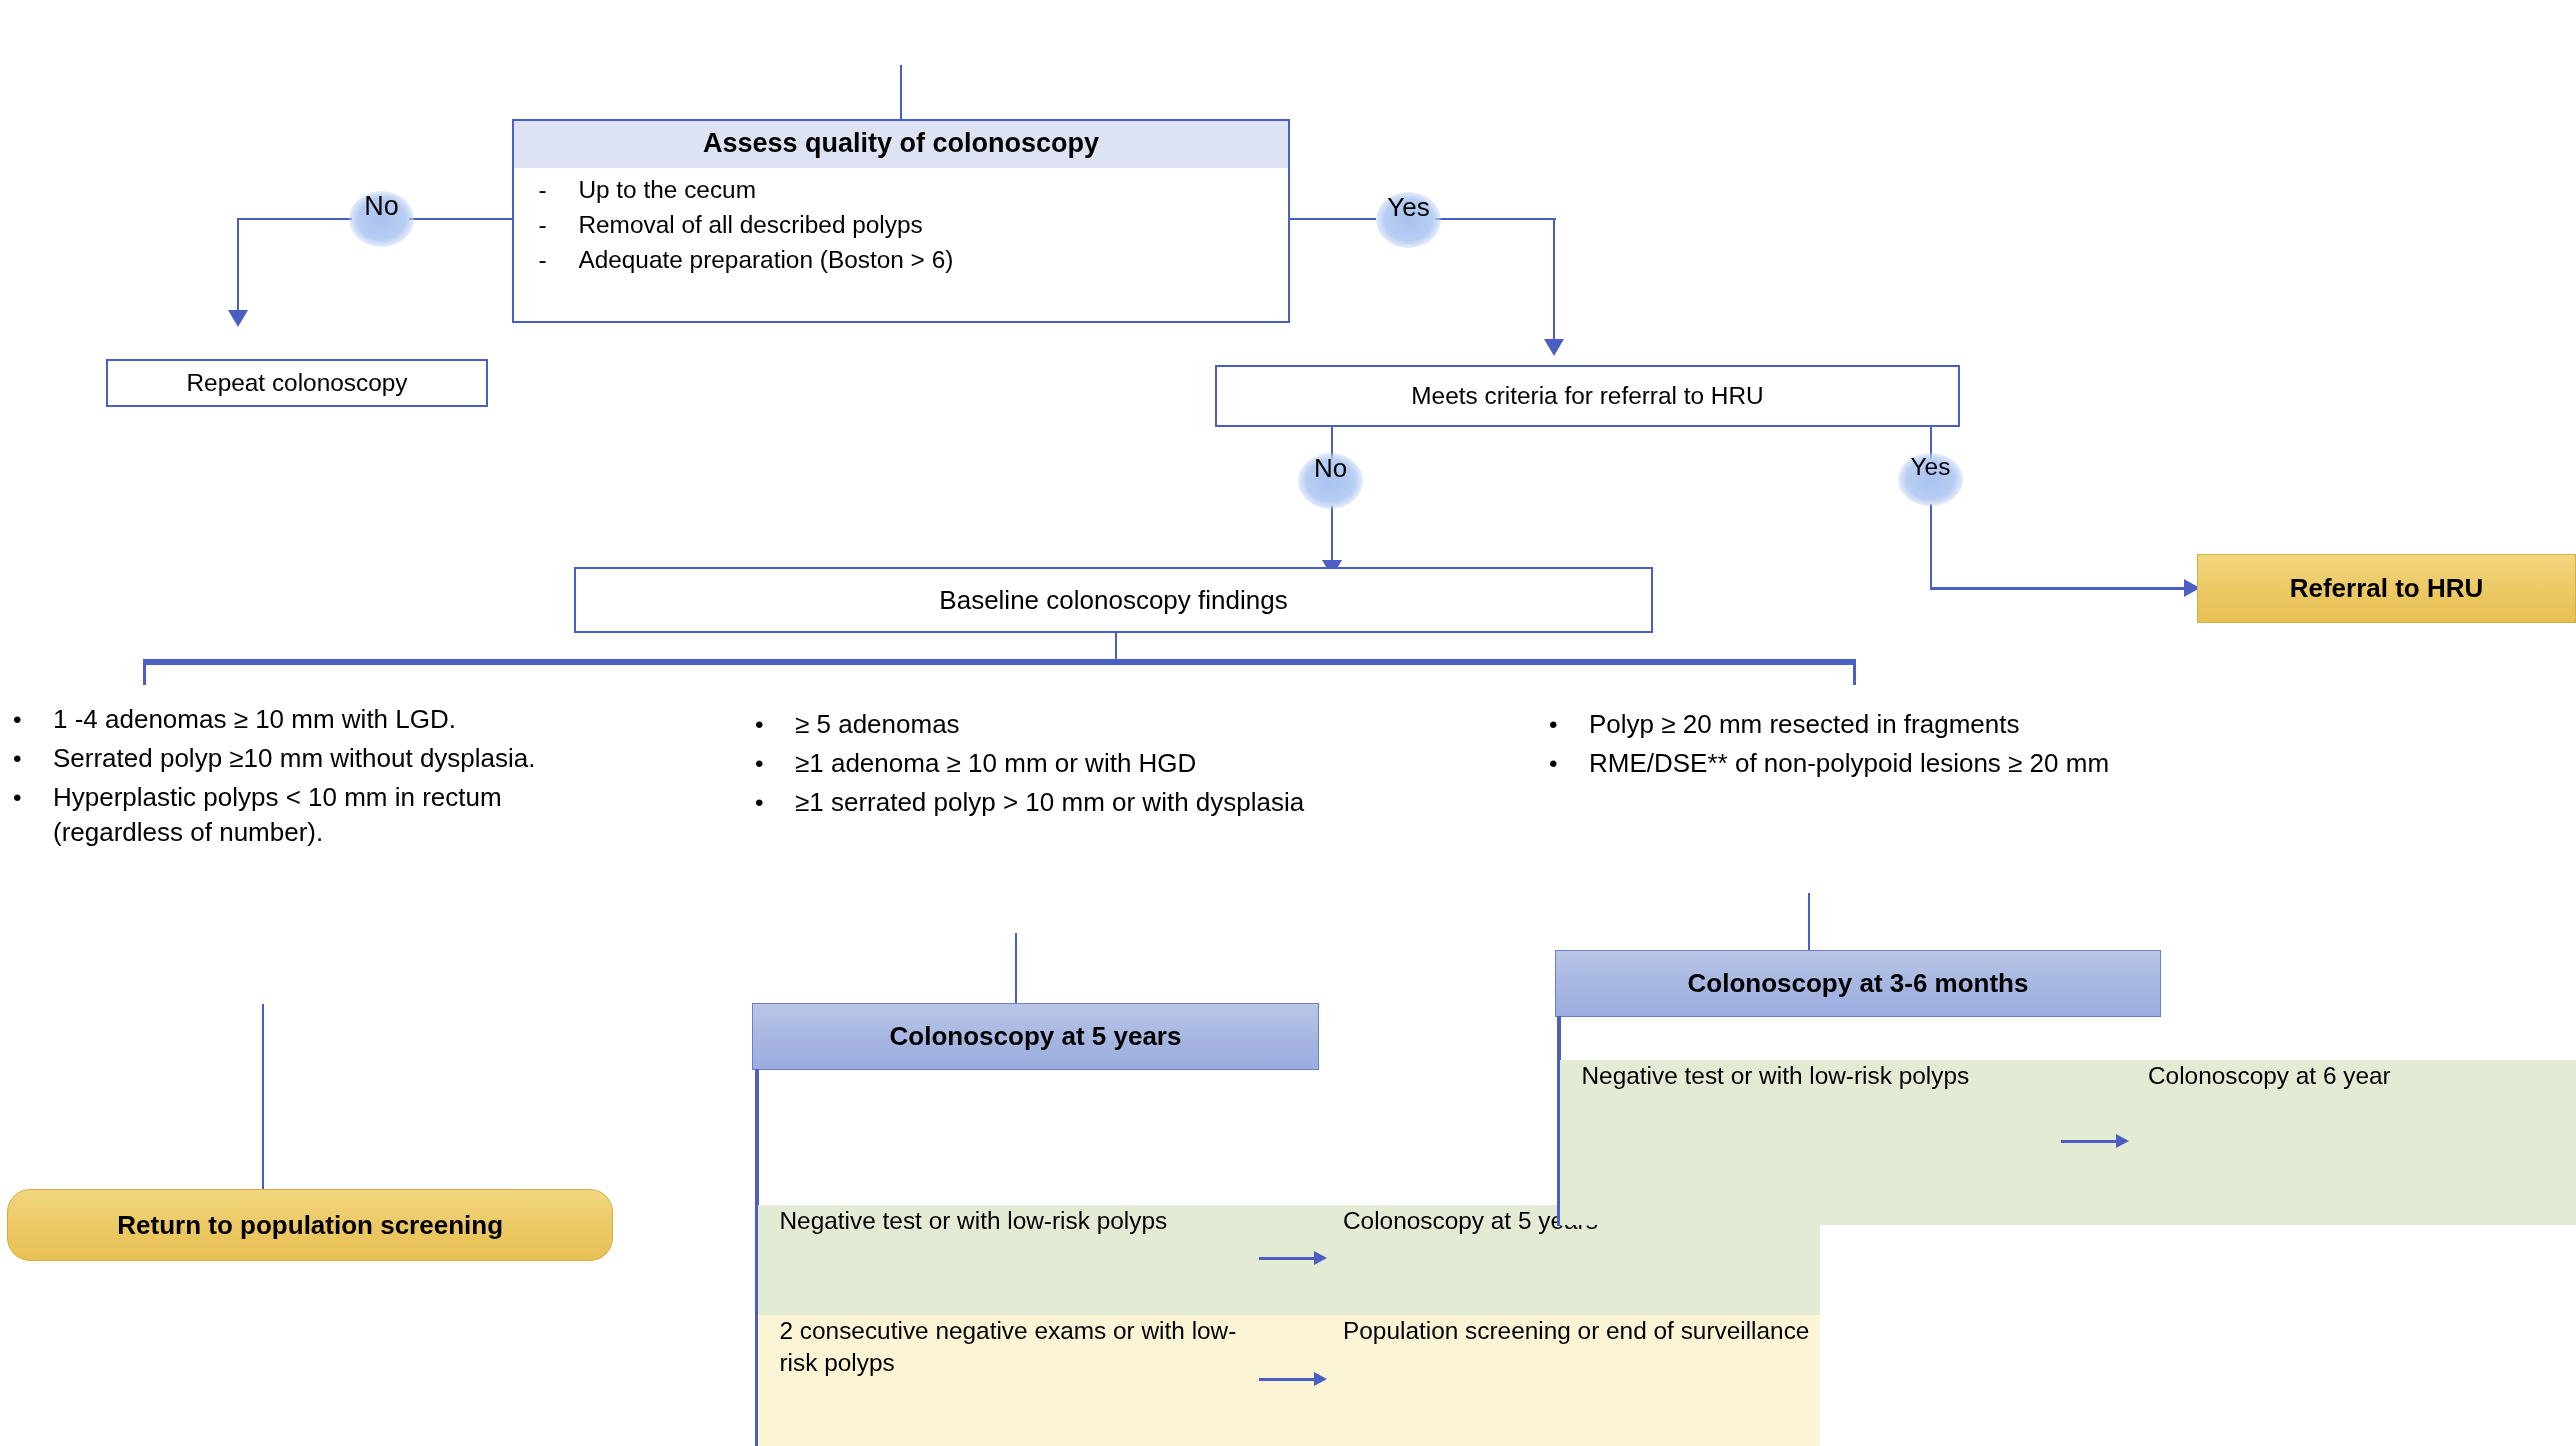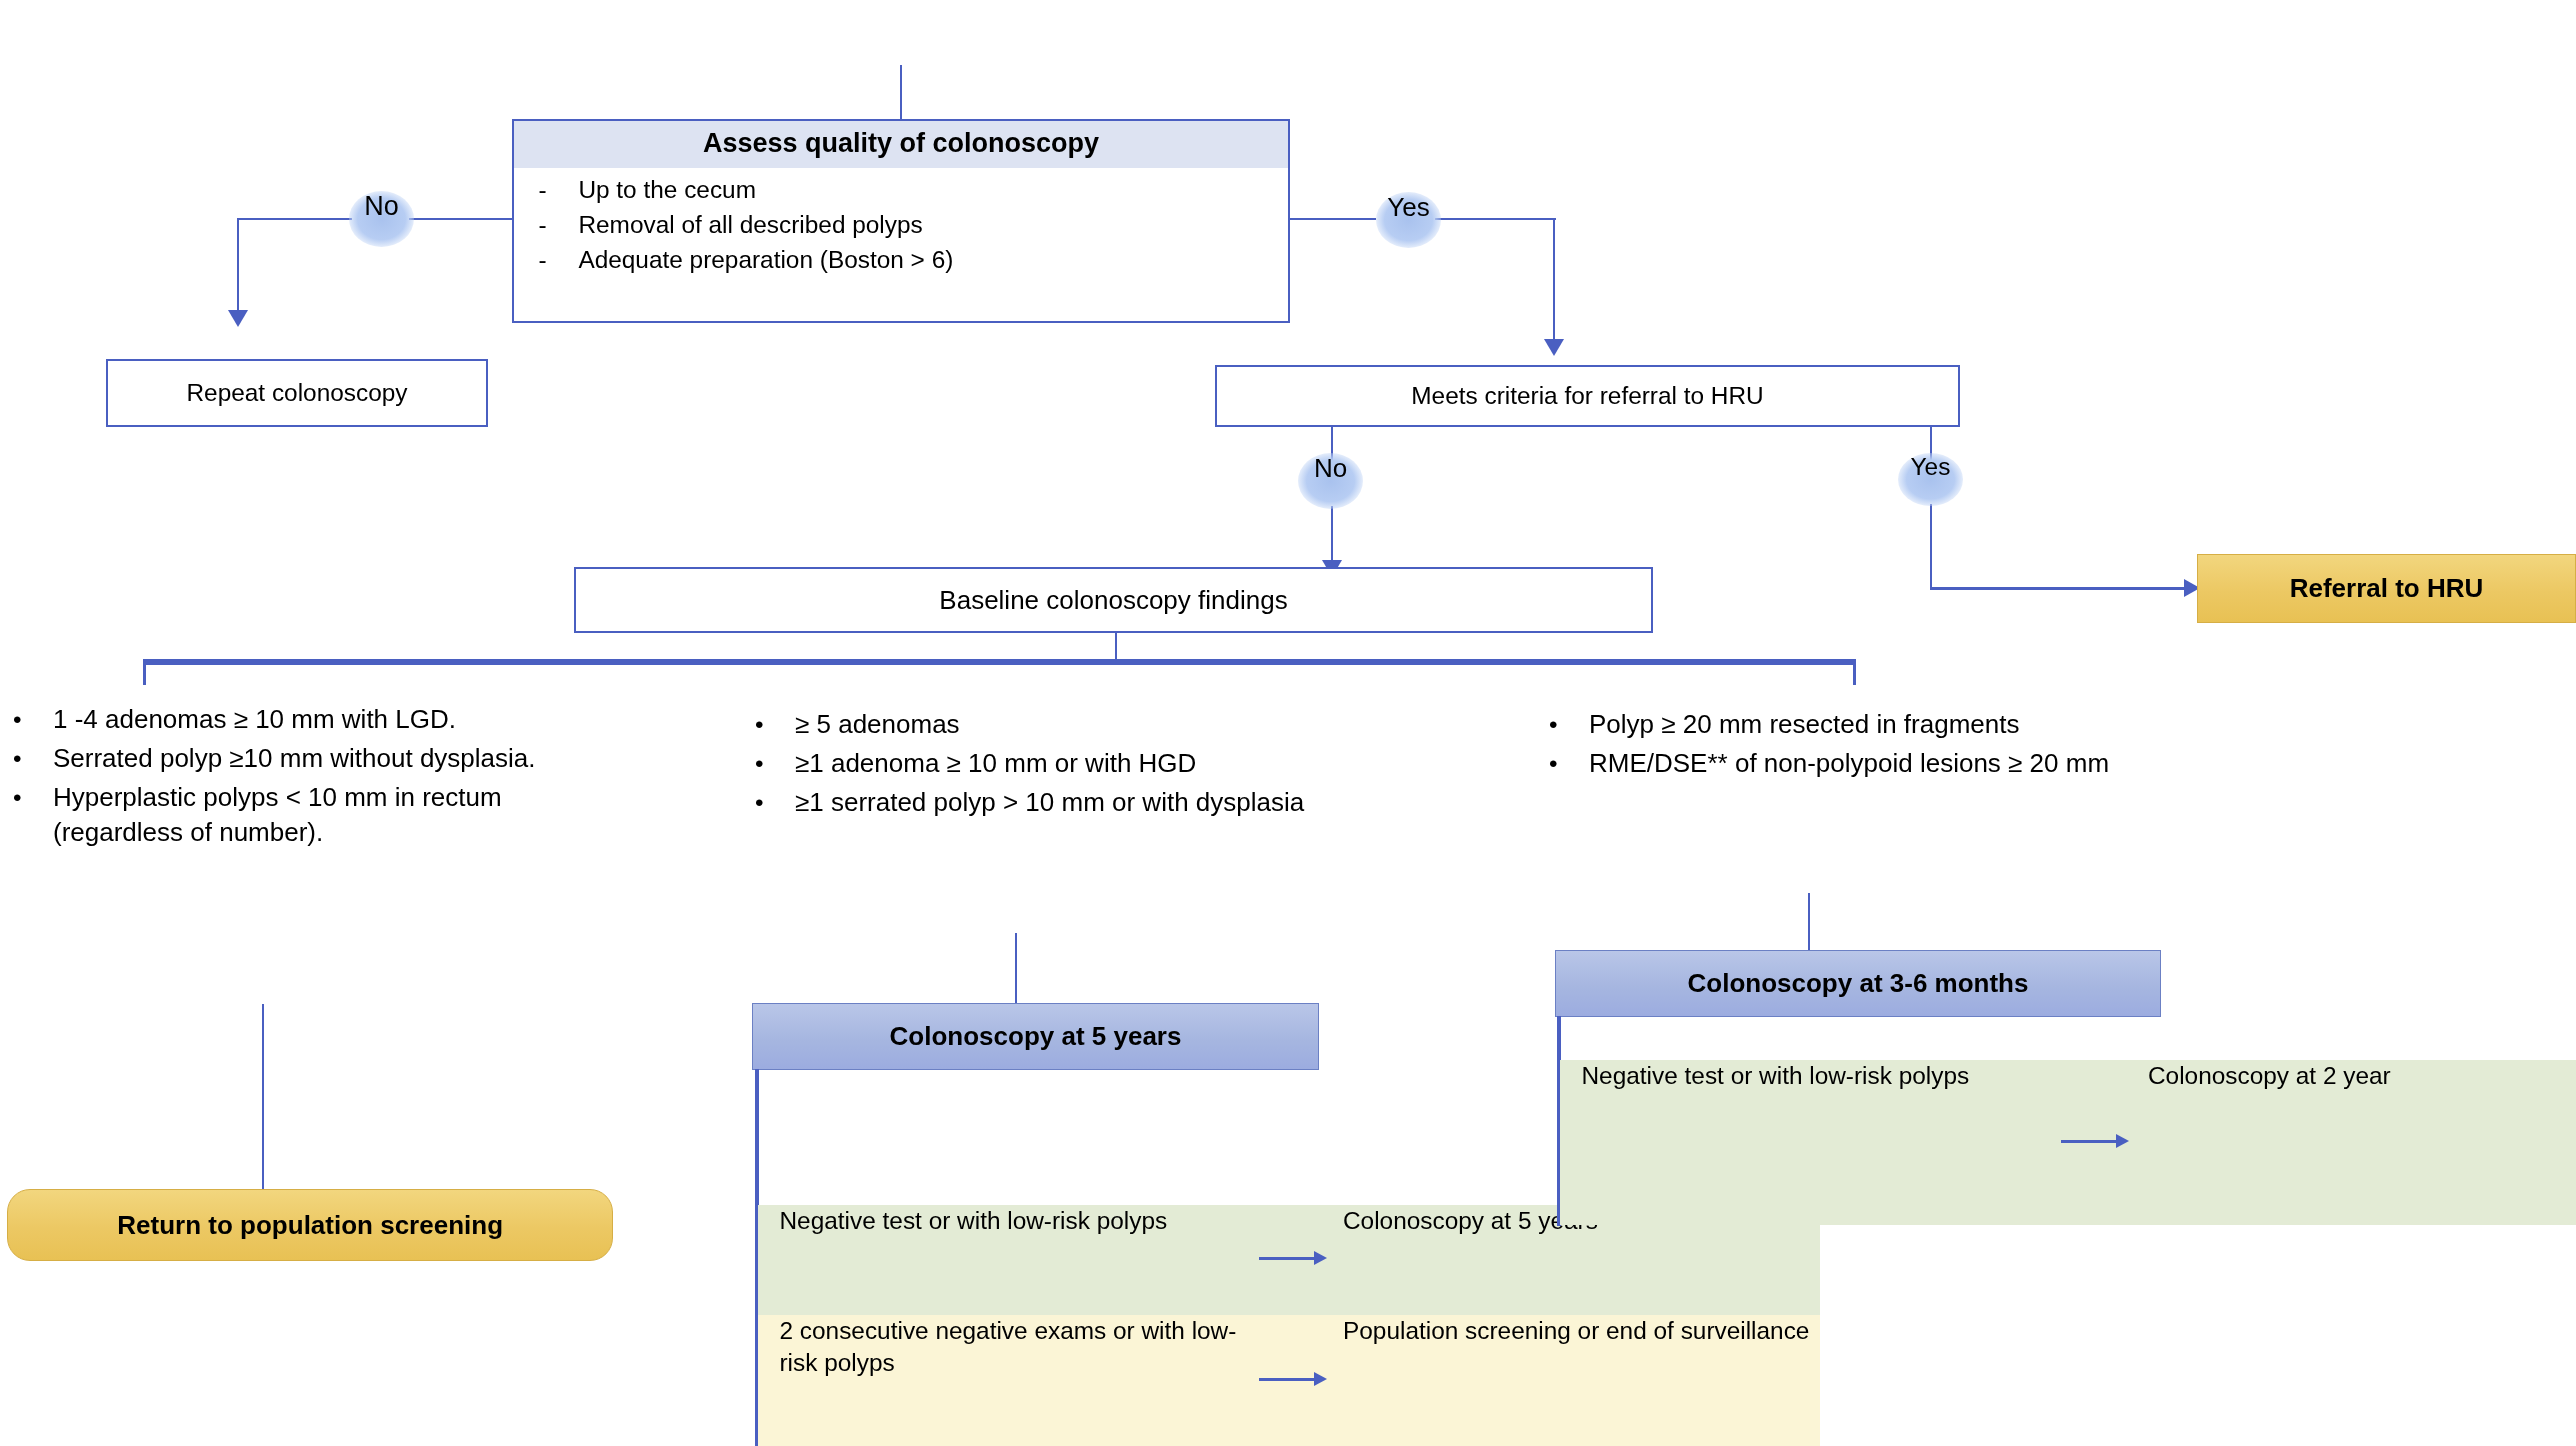--- a/index.html
+++ b/index.html
@@ -189,21 +189,21 @@
   </div>
 
   <div class="ln" style="left:409px; top:218px; width:105px; height:2.2px;"></div>
   <div class="ln" style="left:237px; top:218px; width:115px; height:2.2px;"></div>
   <div class="ln" style="left:237px; top:218px; width:2.2px; height:98px;"></div>
   <div class="arrow-down" style="left:228px; top:310px;"></div>
   <div class="badge" style="left:349px; top:191px; width:65px; height:56px; font-size:27px;">
     <span>No</span>
   </div>
 
-  <div class="box plain-box" style="left:106px; top:359px; width:382px; height:68px; font-size:24.4px;">
+  <div class="box plain-box" style="left:106px; top:359px; width:382px; height:48px; font-size:24.4px;">
     <span>Repeat colonoscopy</span>
   </div>
 
   <div class="ln" style="left:1290px; top:218px; width:86px; height:2.2px;"></div>
   <div class="ln" style="left:1435px; top:218px; width:121px; height:2.2px;"></div>
   <div class="ln" style="left:1553px; top:218px; width:2.2px; height:126px;"></div>
   <div class="arrow-down" style="left:1544px; top:339px;"></div>
   <div class="badge" style="left:1376px; top:192px; width:65px; height:56px; font-size:26px;">
     <span>Yes</span>
   </div>
@@ -315,17 +315,17 @@
   </div>
 
   <div class="ln" style="left:1557px; top:1016px; width:3.6px; height:210px;"></div>
 
   <div class="panel panel-green" style="left:1560px; top:1060px; width:1016px; height:165px;">
     <div class="panel-left" style="width:488px; font-size:24.4px; line-height:1.3;">Negative test or with low-risk polyps</div>
     <div style="width:100px; position:relative; height:100%;">
       <div class="ln" style="left:13px; top:80px; width:57px; height:2.9px;"></div>
       <div class="arrow-right-sm" style="left:68px; top:74px;"></div>
     </div>
-    <div class="panel-right" style="flex:1; font-size:24.4px; line-height:1.3;">Colonoscopy at 2 year</div>
+    <div class="panel-right" style="flex:1; font-size:24.4px; line-height:1.3;">Colonoscopy at 6 year</div>
   </div>
 
 </div>
 
 
 </body></html>

